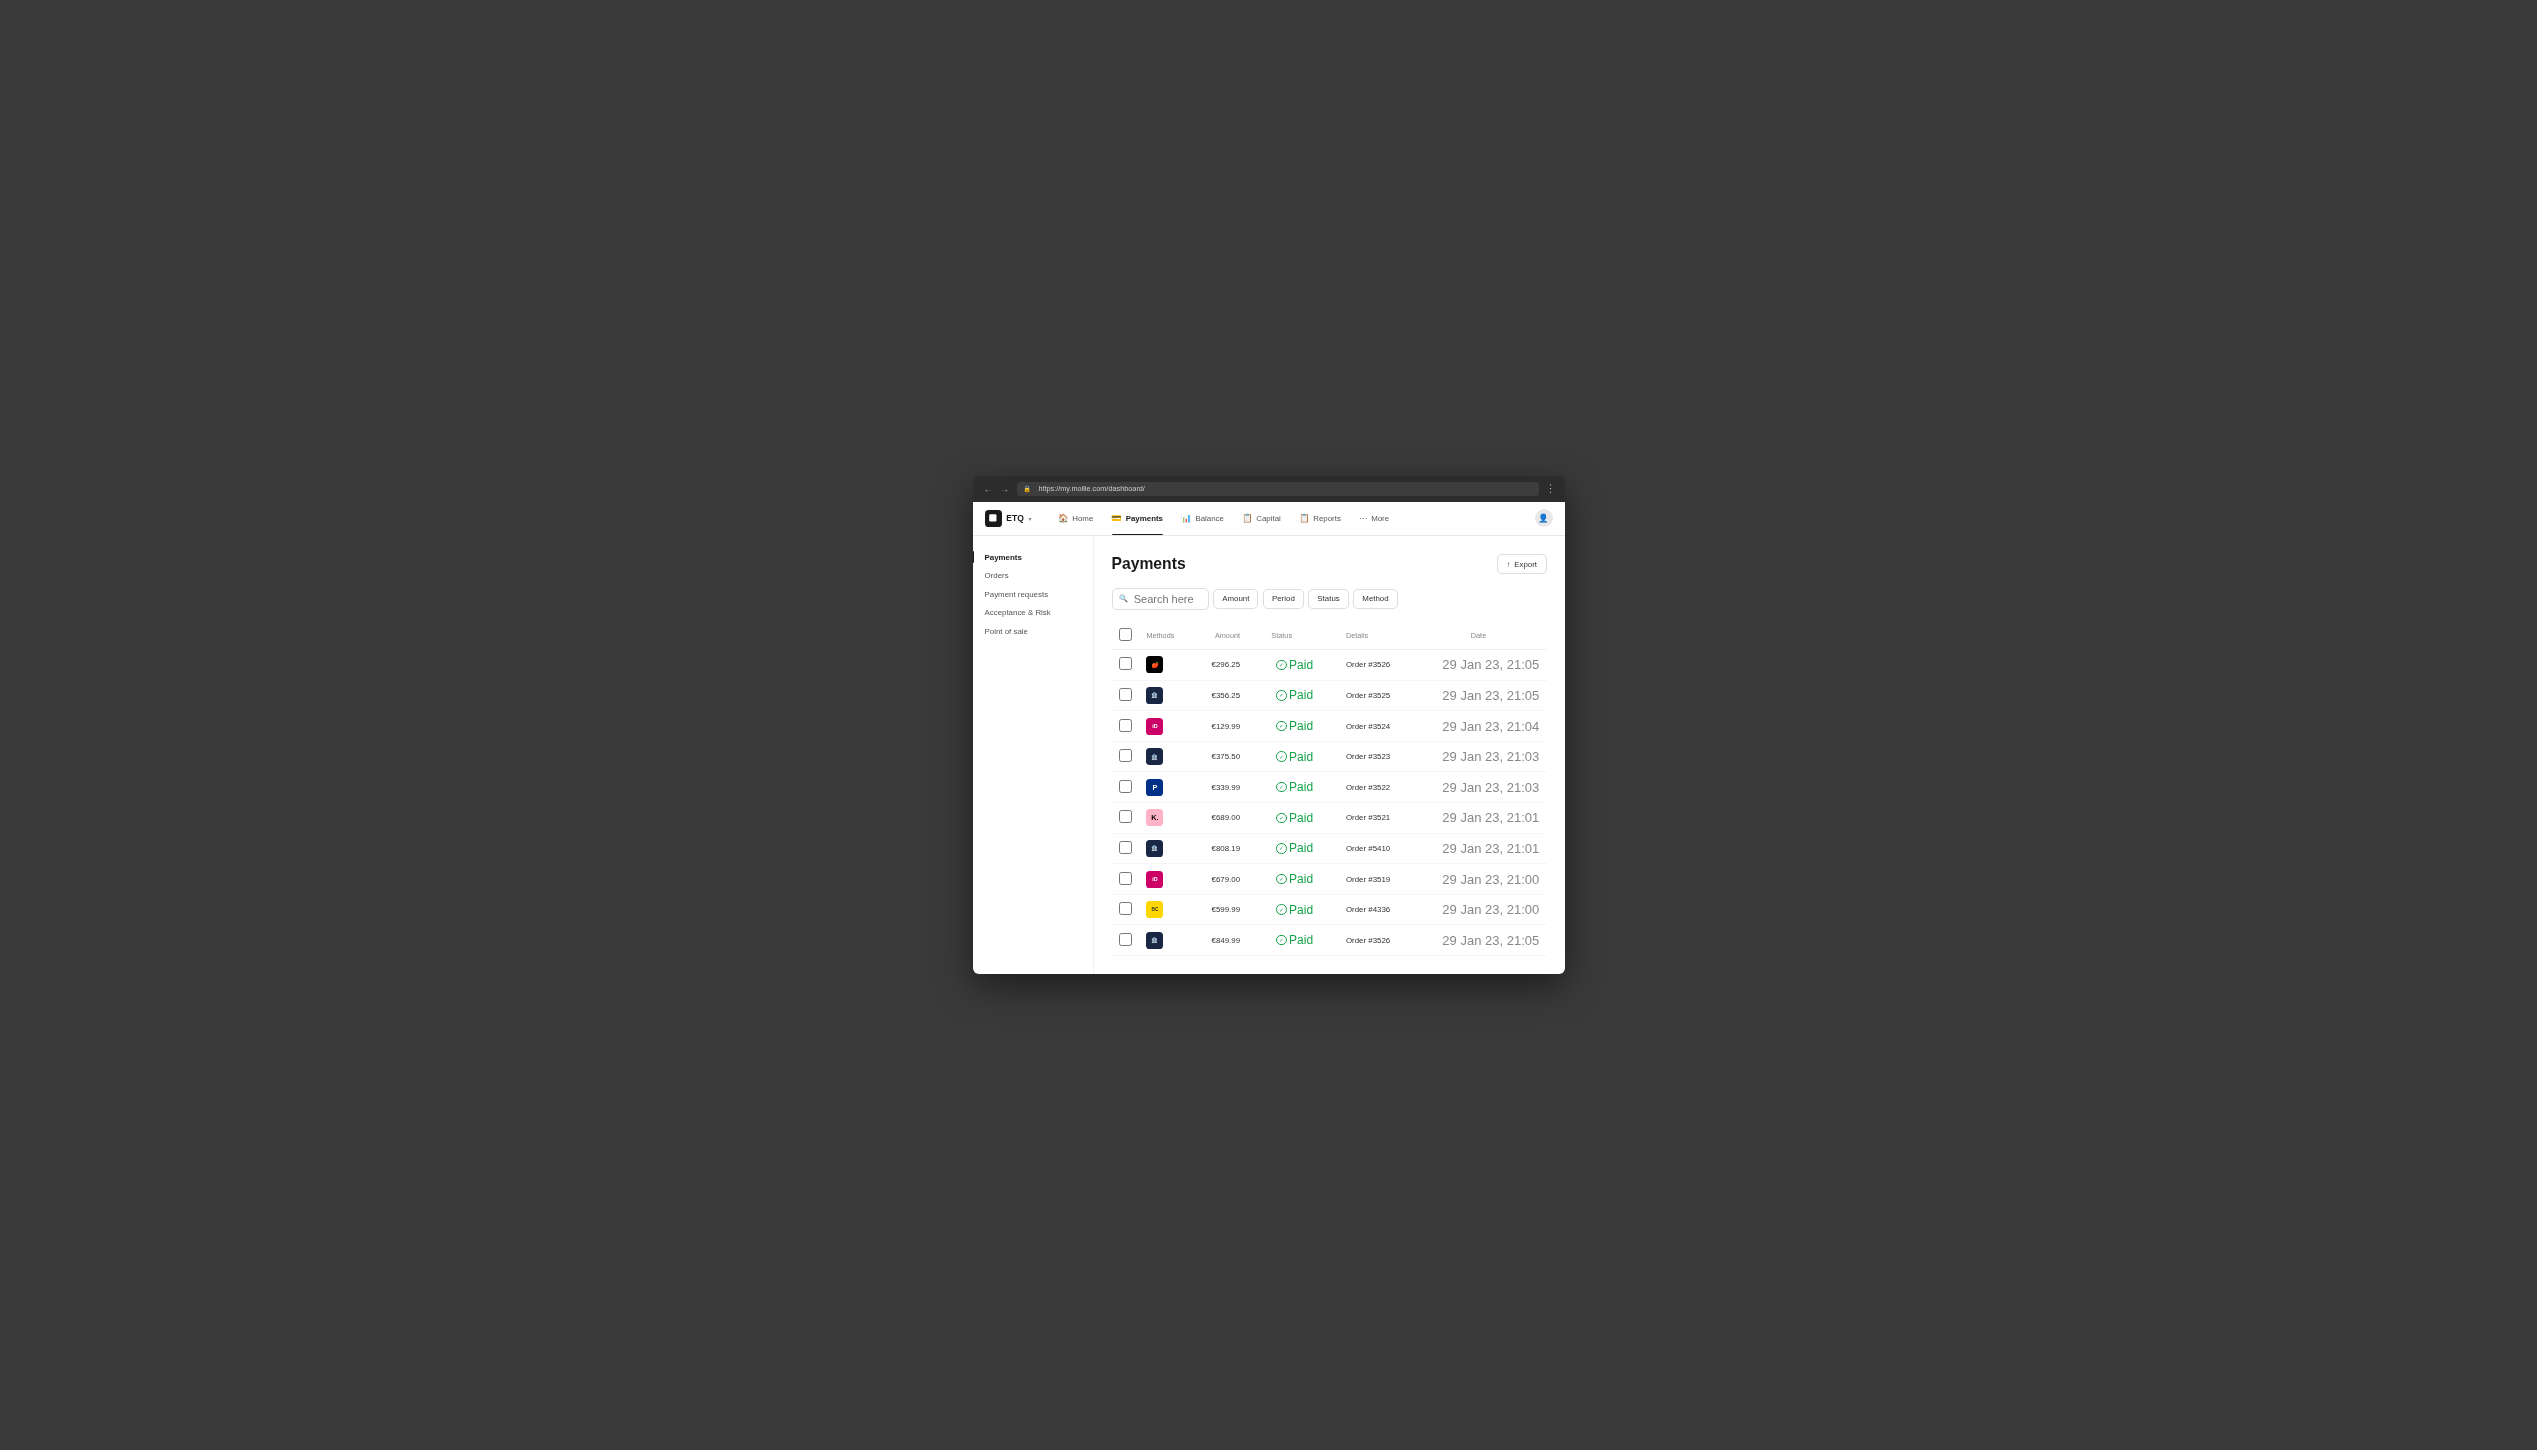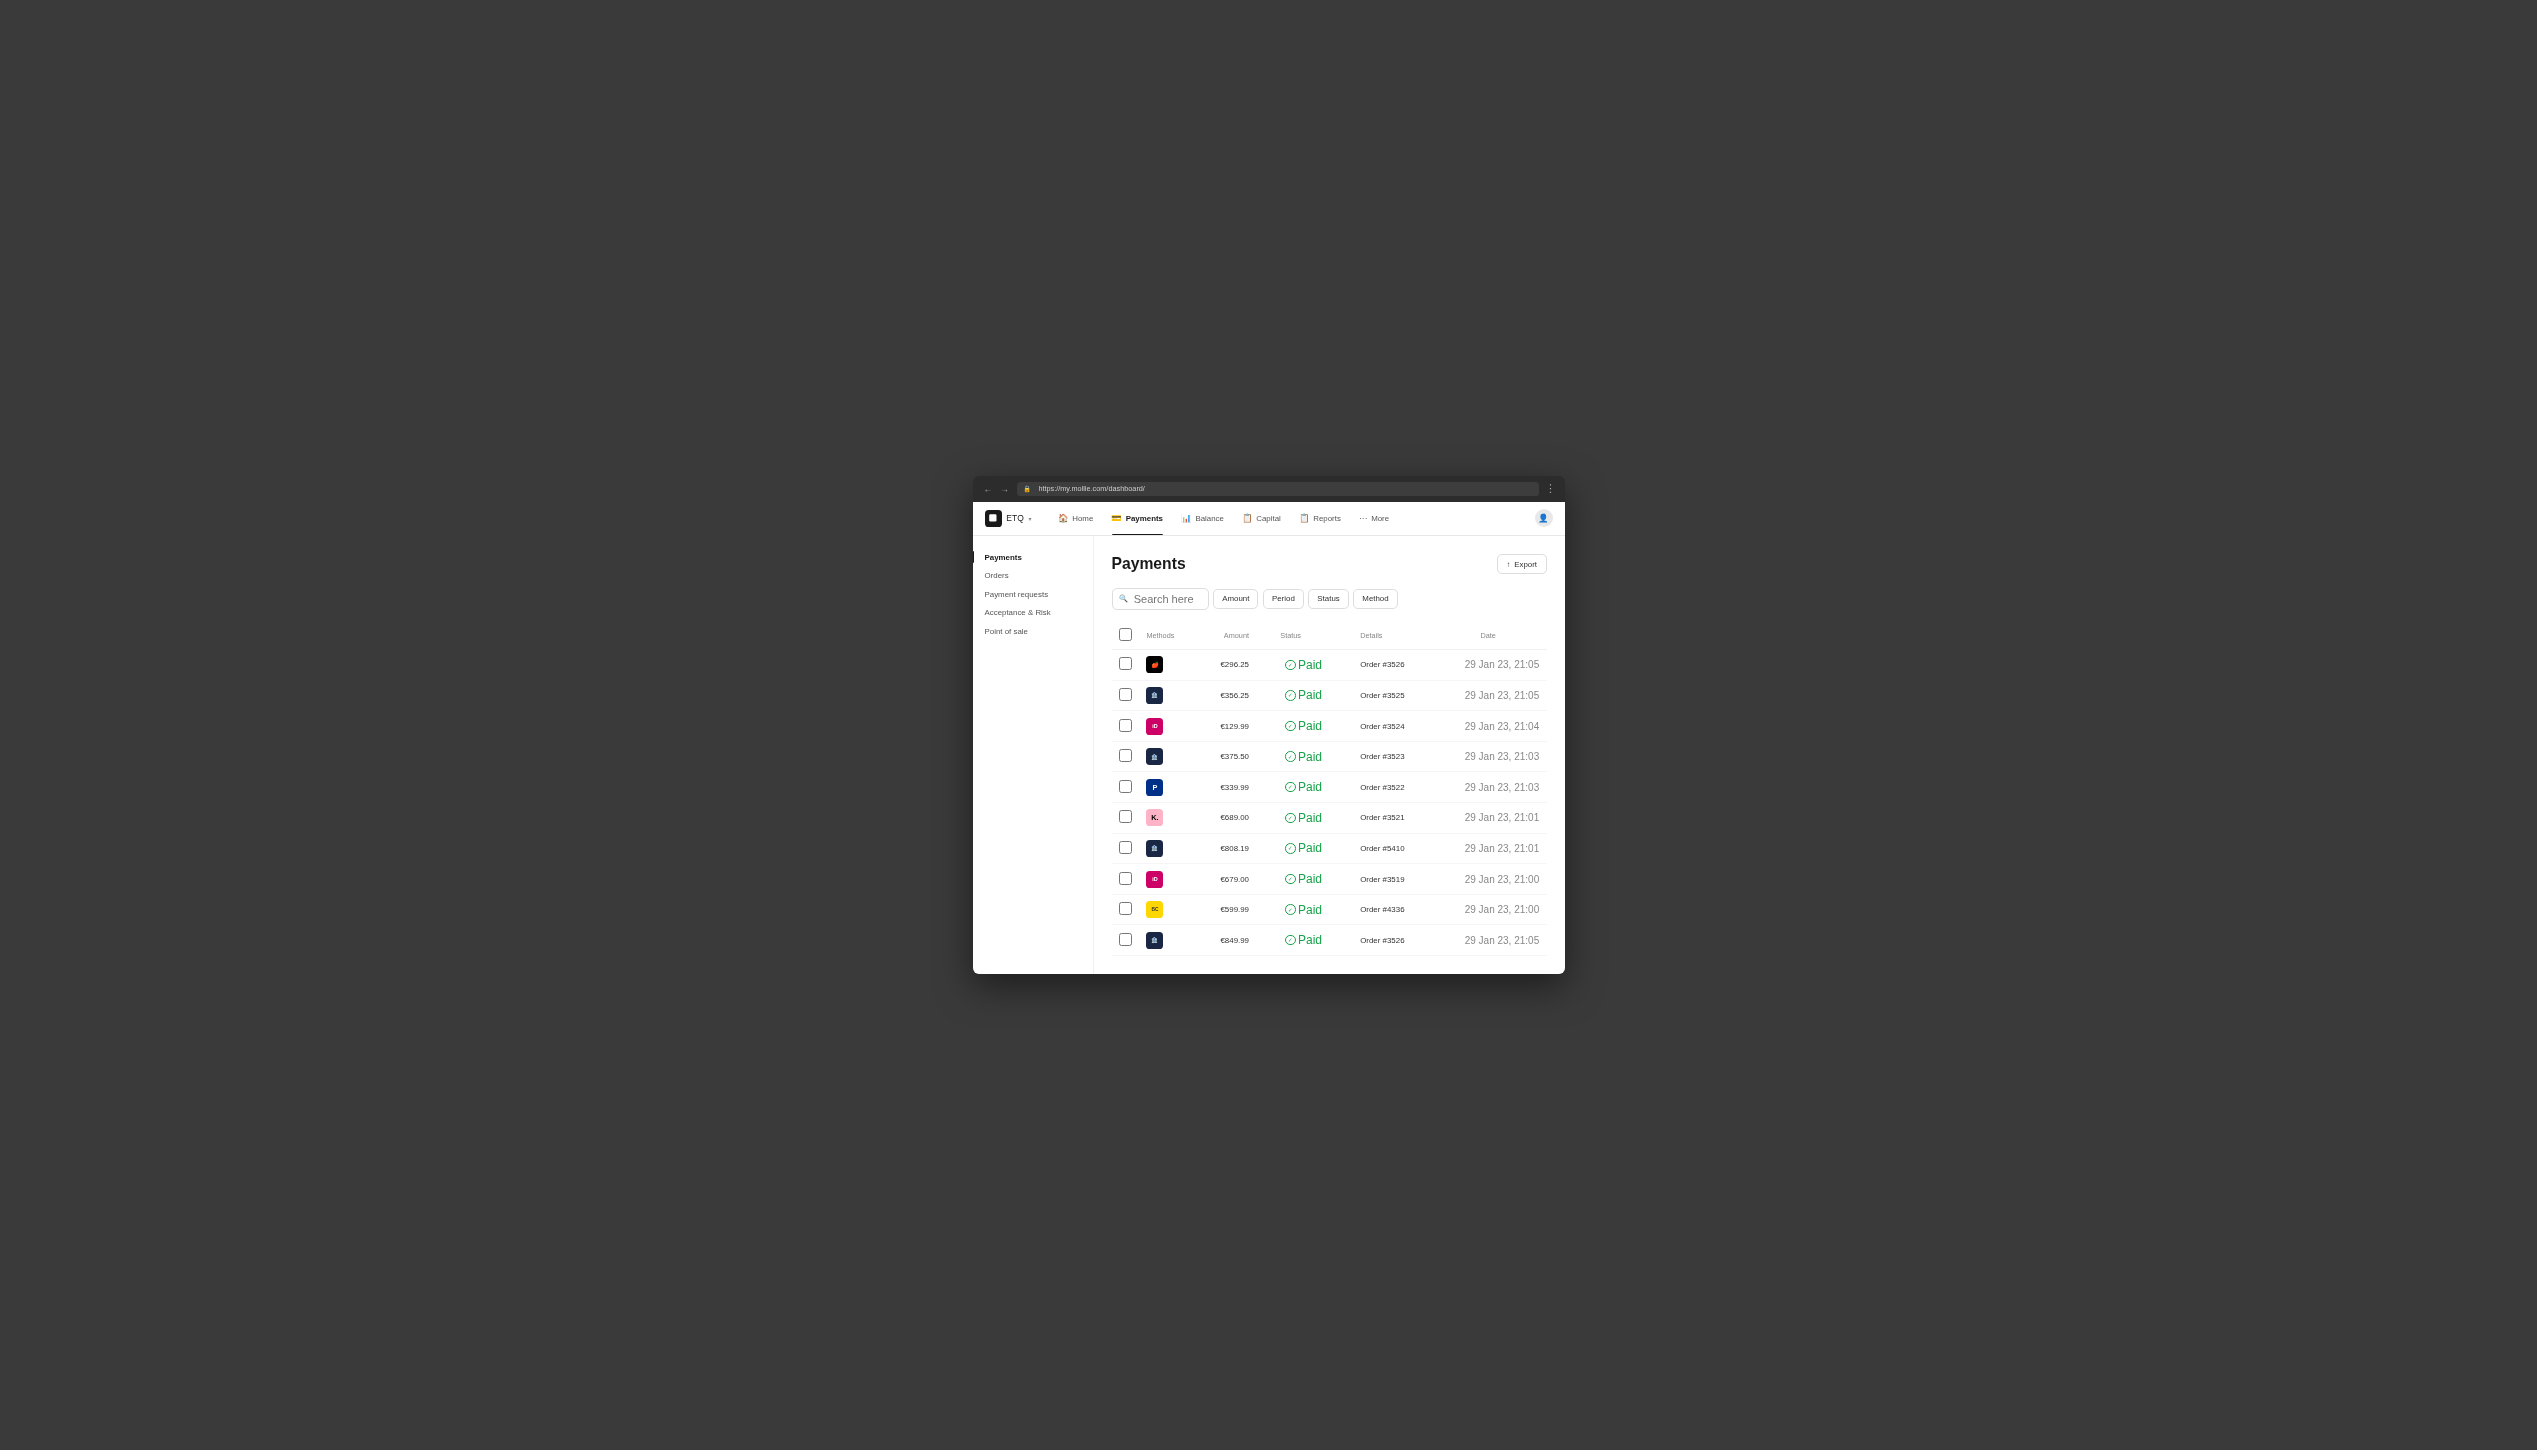--- a/index.html
+++ b/index.html
@@ -85,21 +85,21 @@
       border-radius: 3.6px;
       display: flex;
       align-items: center;
       justify-content: center;
       color: #fff;
       font-size: 6.6px;
       font-weight: 700;
     }
     .brand-name {
       font-size: 8.5px;
-      font-weight: 400;
+      font-weight: 700;
       color: #1a1a1a;
     }
     .brand-chevron { color: #888; font-size: 6px; }
 
     .nav-items {
       display: flex;
       align-items: center;
       flex: 1;
       gap: 1.2px;
     }
@@ -277,21 +277,21 @@
       border-bottom: 0.6px solid #f5f5f5;
       cursor: pointer;
     }
 
     tbody td {
       padding: 6px 7.3px;
       font-size: 7.9px;
       color: #333;
     }
     tbody td.amount-col { text-align: right; padding-right: 24px; font-weight: 500; }
-    tbody td.date-col { text-align: right; color: #888; font-size: 10px; }
+    tbody td.date-col { text-align: right; color: #888; font-size: 13px; }
 
     .method-icon {
       width: 17px;
       height: 17px;
       border-radius: 3.6px;
       display: flex;
       align-items: center;
       justify-content: center;
       font-size: 7.3px;
       font-weight: 700;

